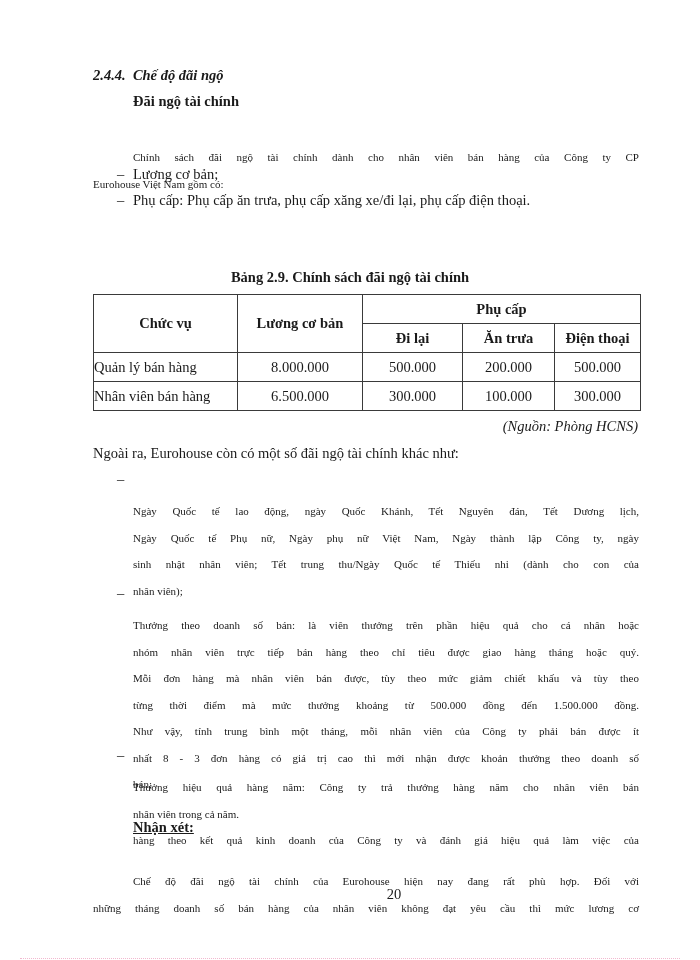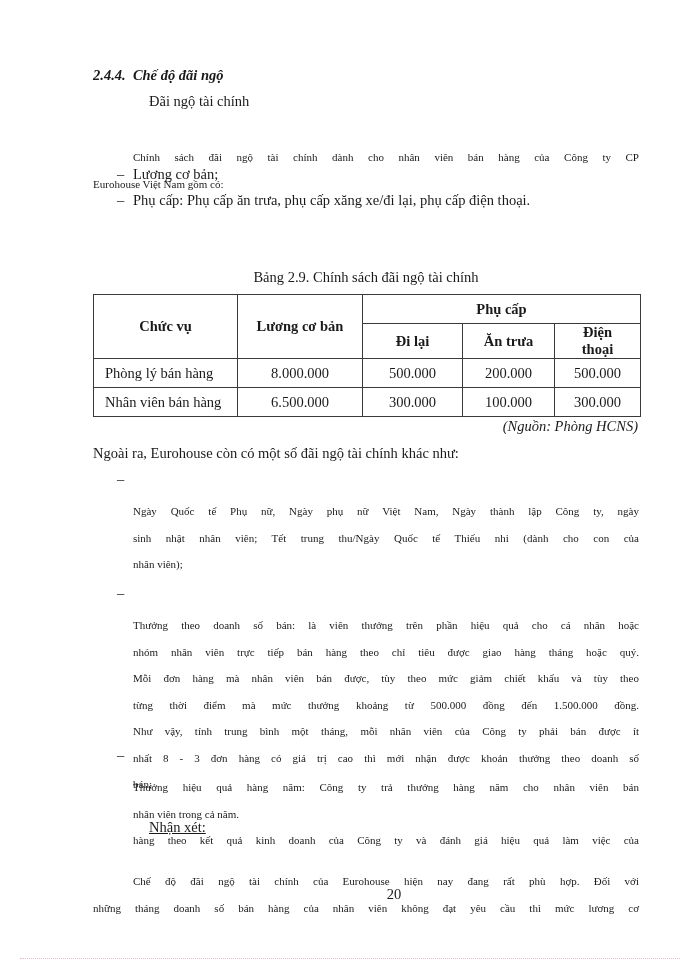--- a/index.html
+++ b/index.html
@@ -4,27 +4,27 @@
 <style>
   html, body { margin:0; padding:0; background:#ffffff; }
   body { width:700px; height:960px; position:relative; overflow:hidden;
          font-family:"Liberation Serif", "DejaVu Serif", serif; color:#1a1a1a; }
   .page { position:absolute; left:0; top:0; width:700px; height:716px; }
   .abs { position:absolute; white-space:nowrap; font-size:14.5px; line-height:18px; }
   .just { position:absolute; font-size:11px; line-height:26.5px; text-align:justify;margin-top:32px; }
   .just span.line { display:block; text-align:justify; text-align-last:justify; height:26.5px; }
   .just span.line.last { text-align-last:left; }
   .heading { font-weight:bold; font-style:italic; }
-  .bold { font-weight:normal;margin-left:16px; }
+  .bold { font-weight:bold; }
   .italic { font-style:italic; }
   .u { text-decoration:underline; }
   .dash { position:absolute; font-size:14.5px; line-height:18px; }
   table.t { position:absolute; left:93px; top:294px; border-collapse:collapse;
             font-size:14.5px; }
-  table.t td, table.t th { border:1px solid #3a3a3a; padding:0 11px; height:28px;margin-top:44px; }
+  table.t td, table.t th { border:1px solid #3a3a3a; padding:0 0; height:28px;margin-top:44px; }
   table.t th { font-weight:bold; text-align:center; }
   table.t td.num { text-align:center; }
   table.t td.lbl { text-align:left; }
   .pageno { position:absolute; left:0; width:700px; top:858px; text-align:center; font-size:14.5px;padding-left:44px; }
   .pagebreak { position:absolute; left:20px; width:660px; top:958px; border-top:1px dotted #f2b8cf; height:0; }
 </style>
 </head>
 <body>
 
 <div class="page">
@@ -61,21 +61,21 @@
       <th rowspan="2">Chức vụ</th>
       <th rowspan="2">Lương cơ bản</th>
       <th colspan="3">Phụ cấp</th>
     </tr>
     <tr>
       <th>Đi lại</th>
       <th>Ăn trưa</th>
       <th>Điện thoại</th>
     </tr>
     <tr>
-      <td class="lbl">Phòng lý bán hàng</td>
+      <td class="lbl">Quản lý bán hàng</td>
       <td class="num">8.000.000</td>
       <td class="num">500.000</td>
       <td class="num">200.000</td>
       <td class="num">500.000</td>
     </tr>
     <tr>
       <td class="lbl">Nhân viên bán hàng</td>
       <td class="num">6.500.000</td>
       <td class="num">300.000</td>
       <td class="num">100.000</td>
@@ -83,20 +83,21 @@
     </tr>
   </tbody>
     </table>
 
   <div class="abs italic" style="right:62px; top:417px;">(Nguồn: Phòng HCNS)</div>
 
   <div class="abs" style="left:93px; top:444px;">Ngoài ra, Eurohouse còn có một số đãi ngộ tài chính khác như:</div>
 
   <div class="dash" style="left:117px; top:470px;">–</div>
   <div class="just" style="left:133px; top:466px; width:506px;">
+    <span class="line">Ngày Quốc tế lao động, ngày Quốc Khánh, Tết Nguyên đán, Tết Dương lịch,</span>
     <span class="line">Ngày Quốc tế Phụ nữ, Ngày phụ nữ Việt Nam, Ngày thành lập Công ty, ngày</span>
     <span class="line">sinh nhật nhân viên; Tết trung thu/Ngày Quốc tế Thiếu nhi (dành cho con của</span>
     <span class="line last">nhân viên);</span>
   </div>
 
   <div class="dash" style="left:117px; top:584px;">–</div>
   <div class="just" style="left:133px; top:580px; width:506px;">
     <span class="line">Thưởng theo doanh số bán: là viên thưởng trên phần hiệu quả cho cá nhân hoặc</span>
     <span class="line">nhóm nhân viên trực tiếp bán hàng theo chỉ tiêu được giao hàng tháng hoặc quý.</span>
     <span class="line">Mỗi đơn hàng mà nhân viên bán được, tùy theo mức giảm chiết khấu và tùy theo</span>

